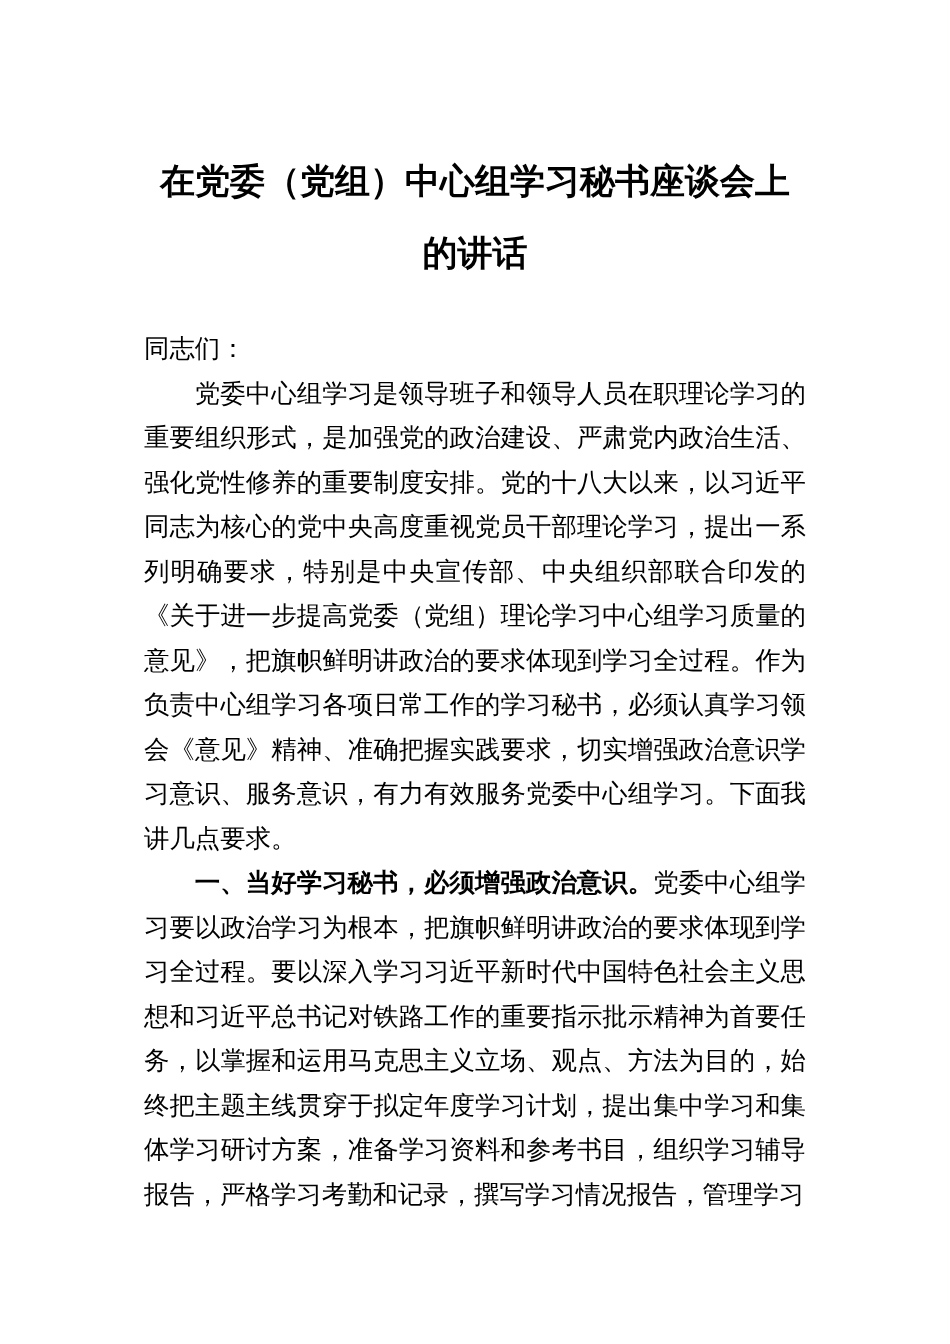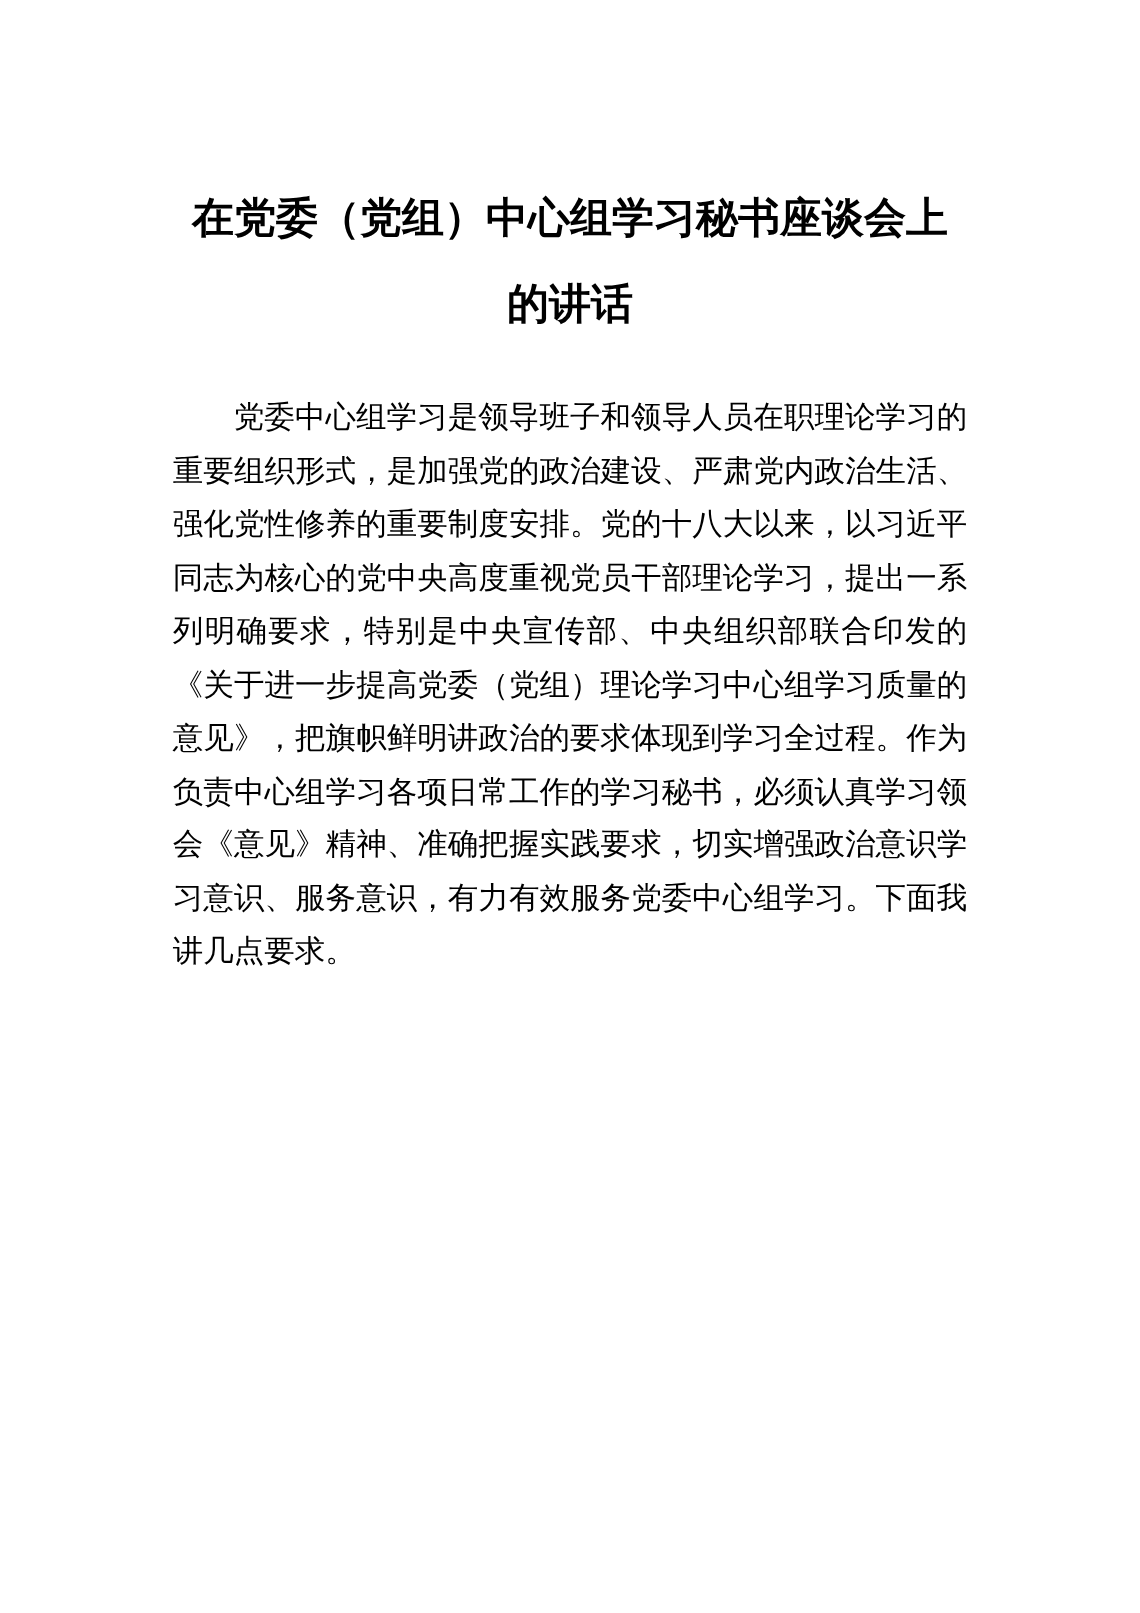--- a/index.html
+++ b/index.html
@@ -52,18 +52,20 @@
   }
 </style>
 </head>
 <body>
 
 <div class="page">
   <div class="content">
 
     <h1 class="doc-title">在党委（党组）中心组学习秘书座谈会上的讲话</h1>
 
+    <p class="para salutation">同志们：</p>
 
     <p class="para indent"><span>党委中心组学习是领导班子和领导人员在职理论学习的重要组织形式，是加强党的政治建设、严肃党内政治生活、强化党性修养的重要制度安排。党的十八大以来，以习近平同志为核心的党中央高度重视党员干部理论学习，提出一系列明确要求，特别是中央宣传部、中央组织部联合印发的《关于进一步提高党委（党组）理论学习中心组学习质量的意见》，把旗帜鲜明讲政治的要求体现到学习全过程。作为负责中心组学习各项日常工作的学习秘书，必须认真学习领会《意见》精神、准确把握实践要求，切实增强政治意识学习意识、服务意识，有力有效服务党委中心组学习。下面我讲几点要求。</span></p>
 
+    <p class="para indent"><span class="run-bold">一、当好学习秘书，必须增强政治意识。</span><span>党委中心组学习要以政治学习为根本，把旗帜鲜明讲政治的要求体现到学习全过程。要以深入学习习近平新时代中国特色社会主义思想和习近平总书记对铁路工作的重要指示批示精神为首要任务，以掌握和运用马克思主义立场、观点、方法为目的，始终把主题主线贯穿于拟定年度学习计划，提出集中学习和集体学习研讨方案，准备学习资料和参考书目，组织学习辅导报告，严格学习考勤和记录，撰写学习情况报告，管理学习</span></p>
 
   </div>
 </div>
 
 </body></html>

